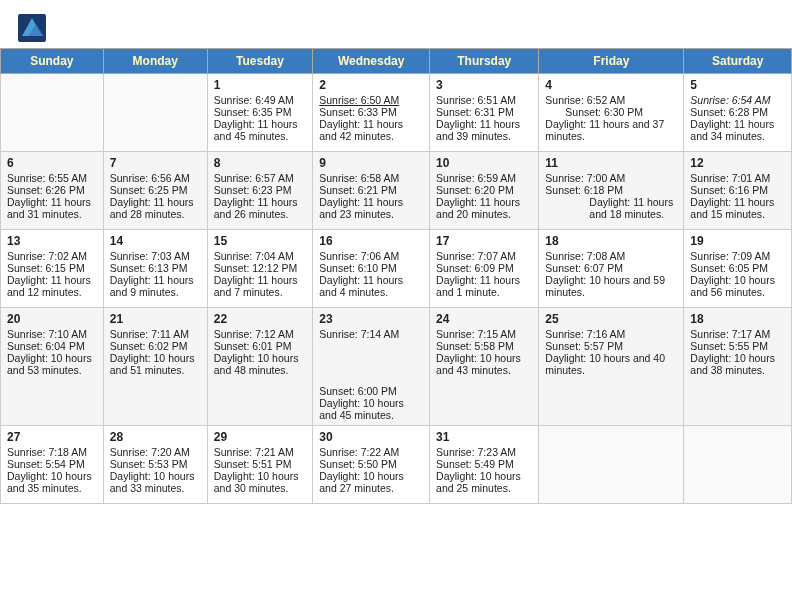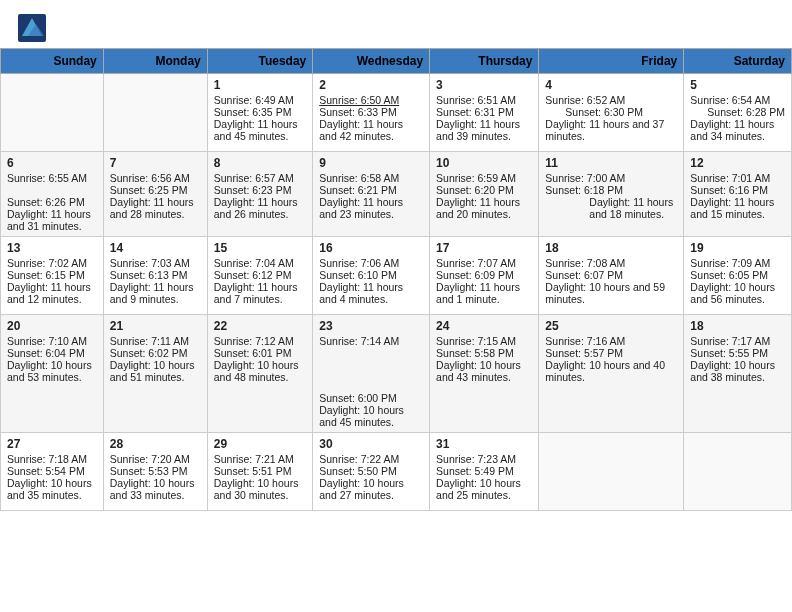--- a/index.html
+++ b/index.html
@@ -46,26 +46,26 @@
       color: #555;
     }
     table {
       width: 100%;
       border-collapse: collapse;
     }
     thead tr {
       background-color: #3a7abf;
     }
     thead th {
-      color: #000000;
+      color: #fef9c3;
       font-size: 12px;
       font-weight: bold;
       padding: 5px 6px;
       border: 1px solid #aaa;
-      text-align: right;
+      text-align: center;
     }
     tbody tr {
       background: #fff;
     }
     tbody tr.alt {
       background: #f5f5f5;
     }
     tbody td {
       border: 1px solid #ccc;
       vertical-align: top;
@@ -142,30 +142,30 @@
           <span style="display: block;">Daylight: 11 hours and 39 minutes.</span>
         </td>
         <td>
           <span class="day-num">4</span>
           <span style="display: block;">Sunrise: 6:52 AM</span>
           <span style="display: block; margin-left: 20px;">Sunset: 6:30 PM</span>
           <span style="display: block;">Daylight: 11 hours and 37 minutes.</span>
         </td>
         <td>
           <span class="day-num">5</span>
-          <span style="display: block;">Sunrise: 6:54 AM</span>
-          <span style="display: block; text-align: right;">Sunset: 6:28 PM</span>
+          <span style="display: block; font-style: italic;">Sunrise: 6:54 AM</span>
+          <span style="display: block;">Sunset: 6:28 PM</span>
           <span style="display: block;">Daylight: 11 hours and 34 minutes.</span>
         </td>
       </tr>
       <tr class="alt">
         <td>
           <span class="day-num">6</span>
           <span style="display: block;">Sunrise: 6:55 AM</span>
-          <span style="display: block; margin-top: 12px;">Sunset: 6:26 PM</span>
+          <span style="display: block;">Sunset: 6:26 PM</span>
           <span style="display: block;">Daylight: 11 hours and 31 minutes.</span>
         </td>
         <td>
           <span class="day-num">7</span>
           <span style="display: block;">Sunrise: 6:56 AM</span>
           <span style="display: block;">Sunset: 6:25 PM</span>
           <span style="display: block;">Daylight: 11 hours and 28 minutes.</span>
         </td>
         <td>
           <span class="day-num">8</span>
@@ -207,21 +207,21 @@
         </td>
         <td>
           <span class="day-num">14</span>
           <span style="display: block;">Sunrise: 7:03 AM</span>
           <span style="display: block;">Sunset: 6:13 PM</span>
           <span style="display: block;">Daylight: 11 hours and 9 minutes.</span>
         </td>
         <td>
           <span class="day-num">15</span>
           <span style="display: block;">Sunrise: 7:04 AM</span>
-          <span style="display: block;">Sunset: 6:12 PM</span>
+          <span style="display: block;">Sunset: 12:12 PM</span>
           <span style="display: block;">Daylight: 11 hours and 7 minutes.</span>
         </td>
         <td>
           <span class="day-num">16</span>
           <span style="display: block;">Sunrise: 7:06 AM</span>
           <span style="display: block;">Sunset: 6:10 PM</span>
           <span style="display: block;">Daylight: 11 hours and 4 minutes.</span>
         </td>
         <td>
           <span class="day-num">17</span>

